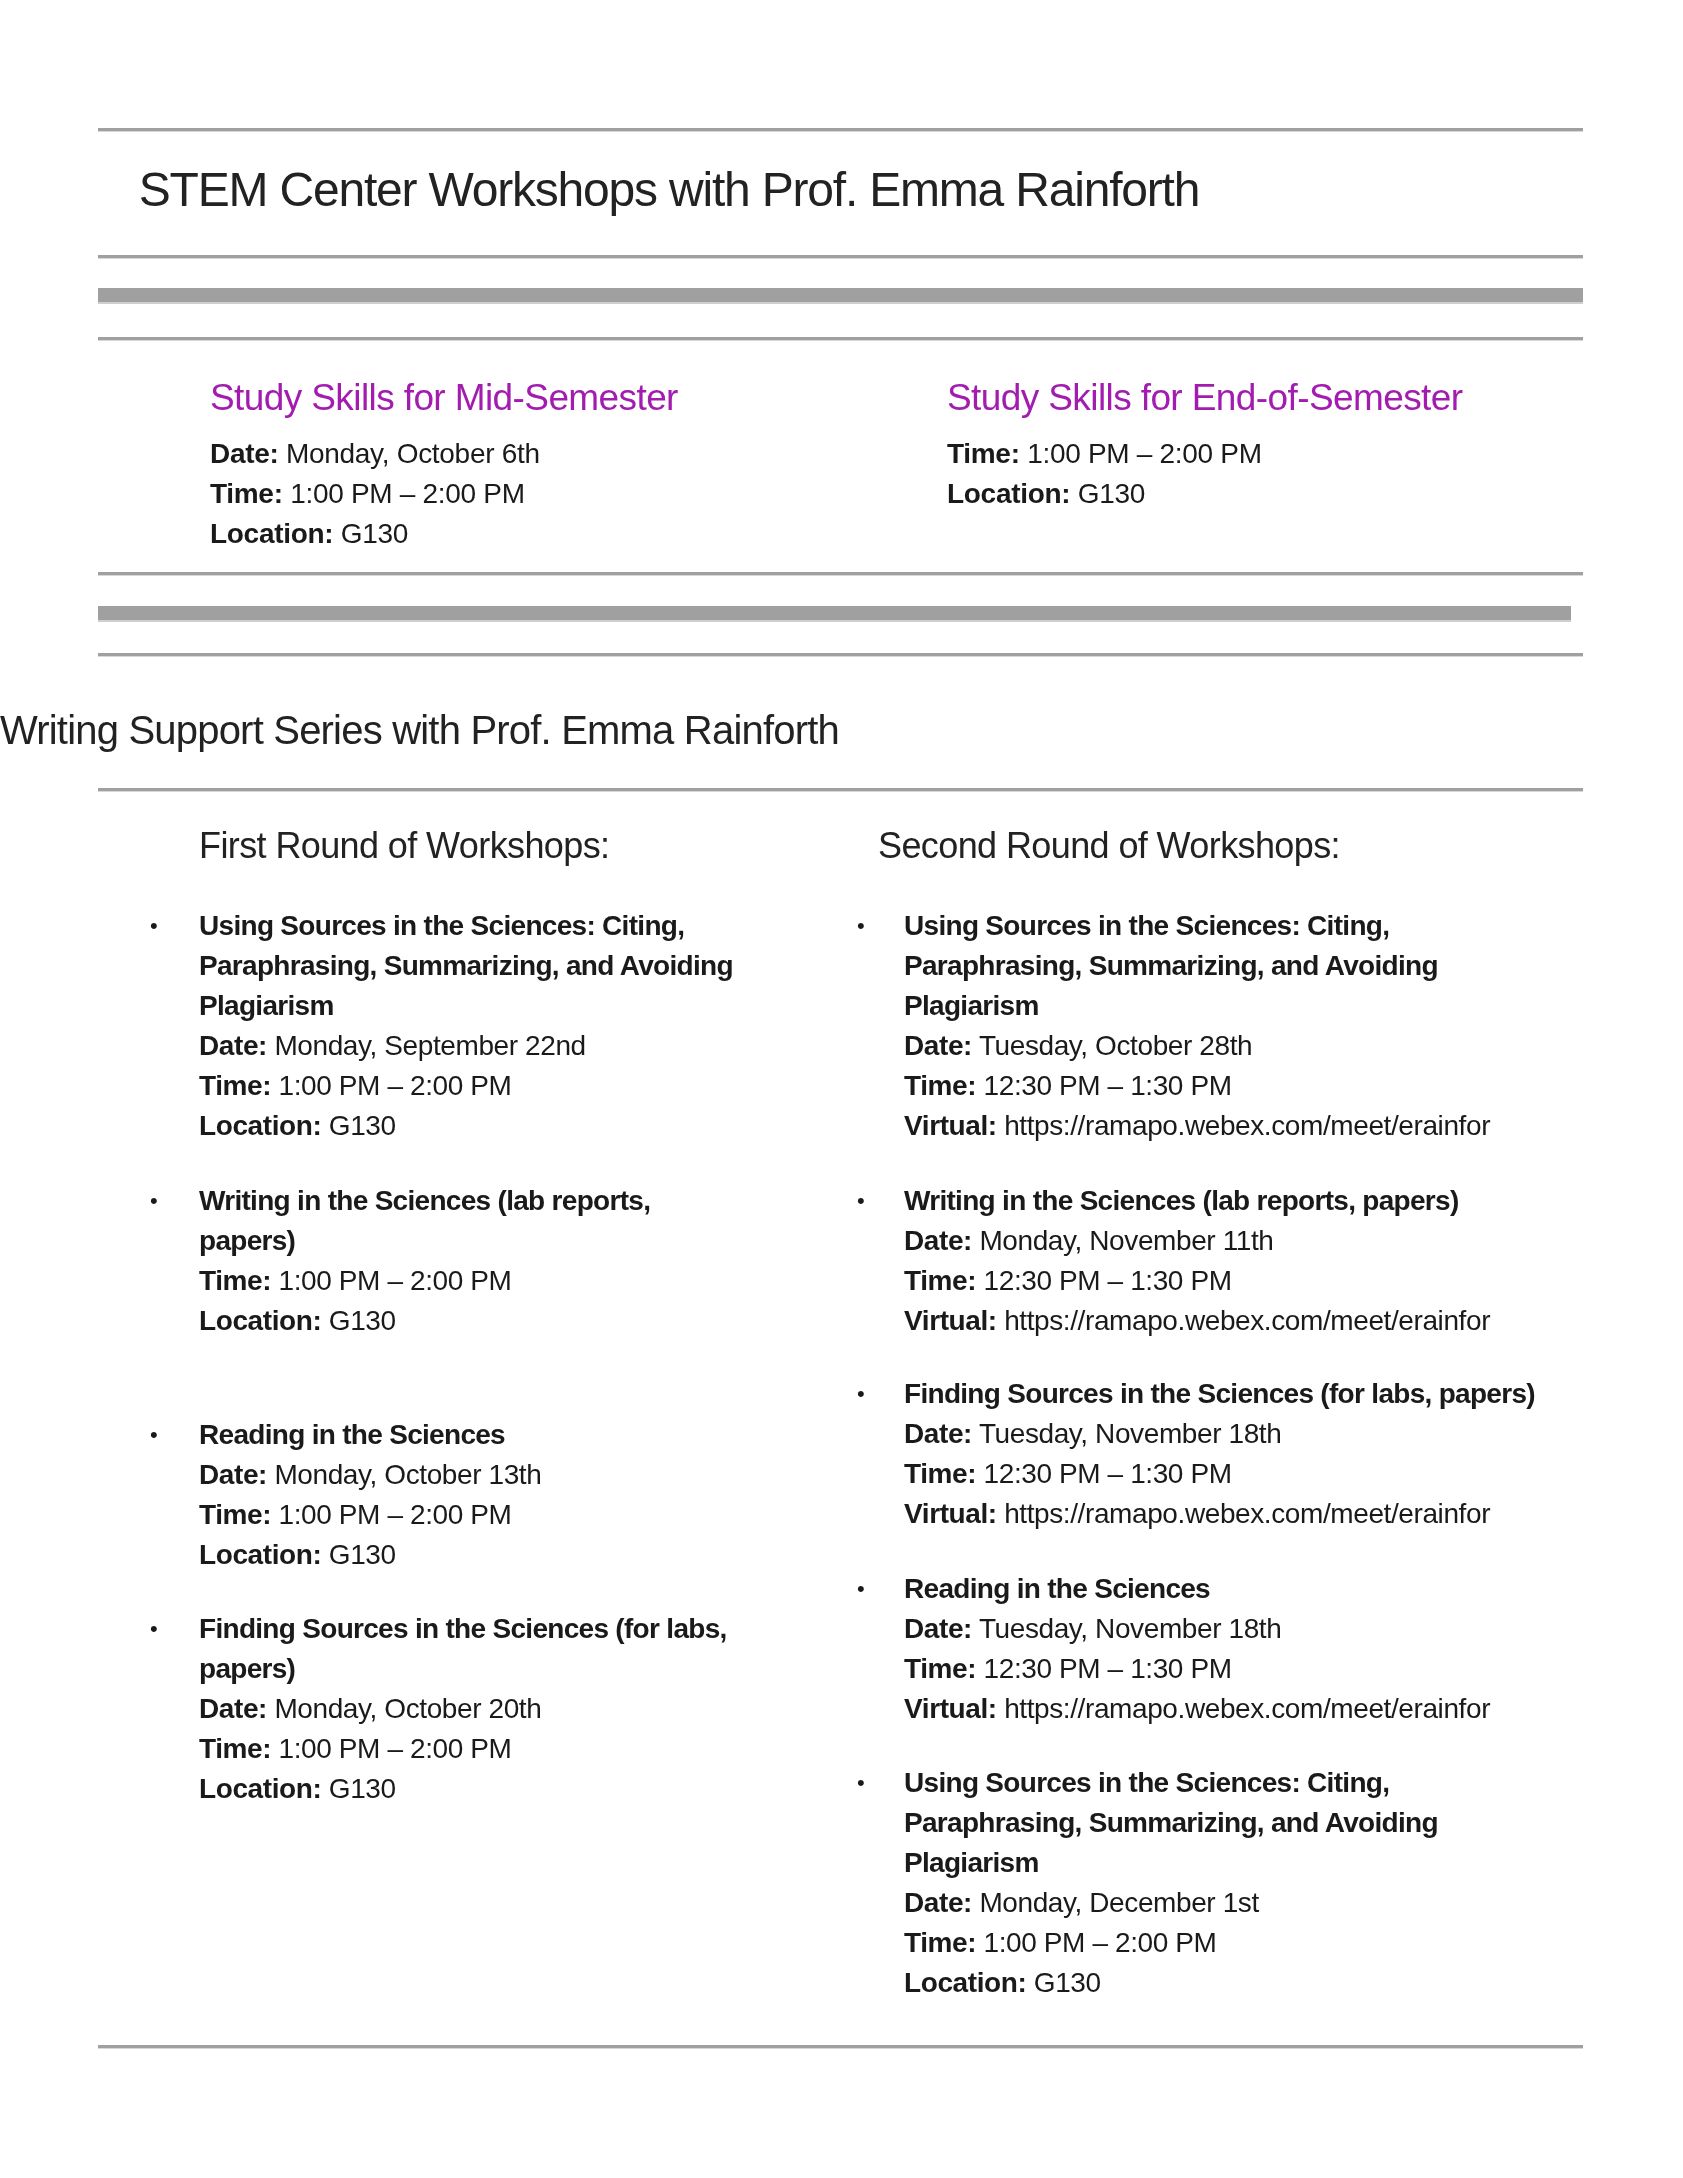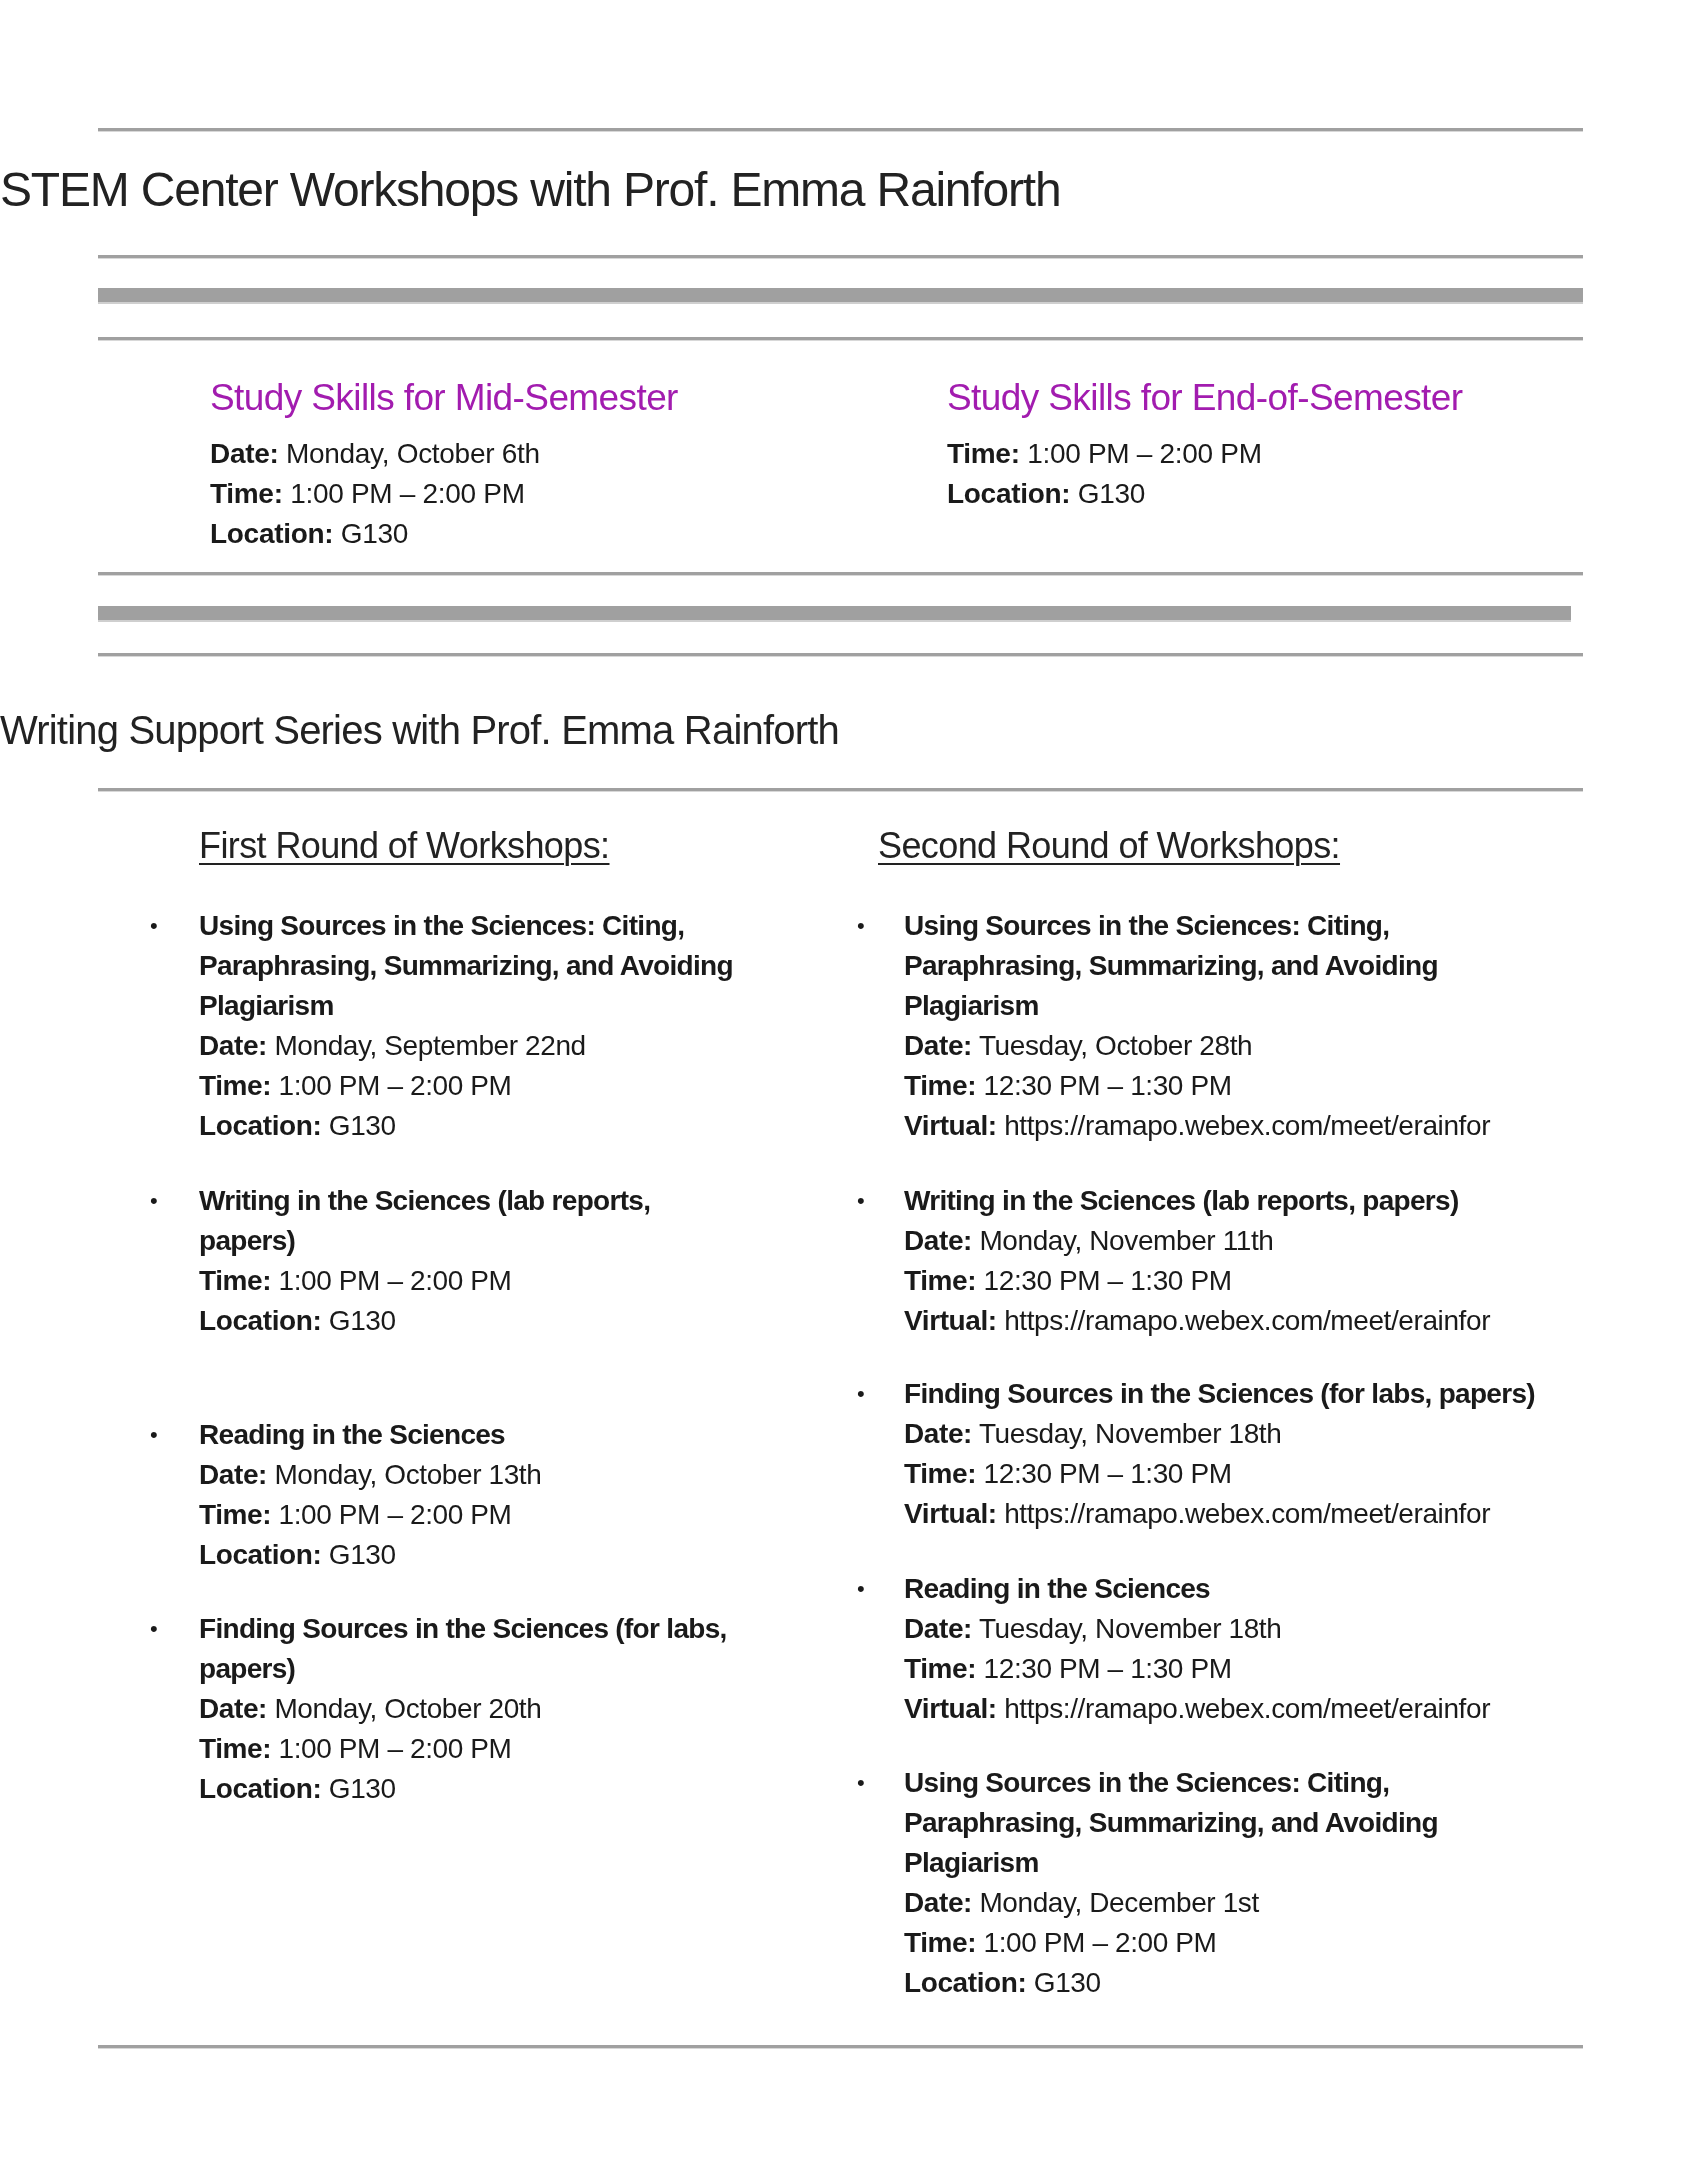--- a/index.html
+++ b/index.html
@@ -2,30 +2,30 @@
 <html><head>
 <meta charset="utf-8">
 <style>
   html, body { margin: 0; padding: 0; background: #ffffff; }
   body { width: 1683px; height: 2178px; position: relative; overflow: hidden;
          font-family: "Liberation Sans", sans-serif; color: #1a1a1a; }
   .rule { position: absolute; left: 98px; width: 1485px; height: 3px; background: #a0a0a0;
           border-bottom: 1px solid #d8d8d8; }
   .bar { position: absolute; left: 98px; width: 1485px; height: 14px; background: #a0a0a0;
          border-bottom: 2px solid #cfcfcf; }
-  .title { position: absolute; left: 0; width: 1338px; font-size: 48px;
+  .title { position: absolute; left: 0; width: 1338px; text-align: center; font-size: 48px;
            letter-spacing: -1.2px; top: 160px; line-height: 59px; color: #222; }
   .subtitle { position: absolute; left: 0; width: 1427px; text-align: left; font-size: 40px;
               letter-spacing: -0.8px; top: 705px; line-height: 51px; color: #222; }
   .workshop { position: absolute; font-size: 28px; line-height: 40px; letter-spacing: -0.3px; }
   .workshop h2 { margin: 0 0 12px 0; font-weight: normal; font-size: 37px; line-height: 48px;
                  letter-spacing: -0.6px; color: #a21caf; }
   .lbl { font-weight: bold; }
   .round-head { position: absolute; top: 822px; font-size: 36px; line-height: 48px;
-                text-decoration: underline; text-underline-offset: 5px; text-decoration-thickness: 2px;
+                text-underline-offset: 5px; text-decoration-thickness: 2px;
                 letter-spacing: -0.6px; color: #222; }
   .item { position: absolute; font-size: 28px; line-height: 40px; letter-spacing: -0.4px; }
   .item .bullet { position: absolute; top: 0; font-size: 22px; }
   .item .ttl { font-weight: bold; letter-spacing: -0.7px; }
   .left-col .item { left: 199px; width: 574px; }
   .left-col .item .bullet { left: -49px; }
   .right-col .item { left: 904px; width: 693px; }
   .right-col .item .bullet { left: -47px; }
   .line { display: block; white-space: nowrap; }
 </style>

